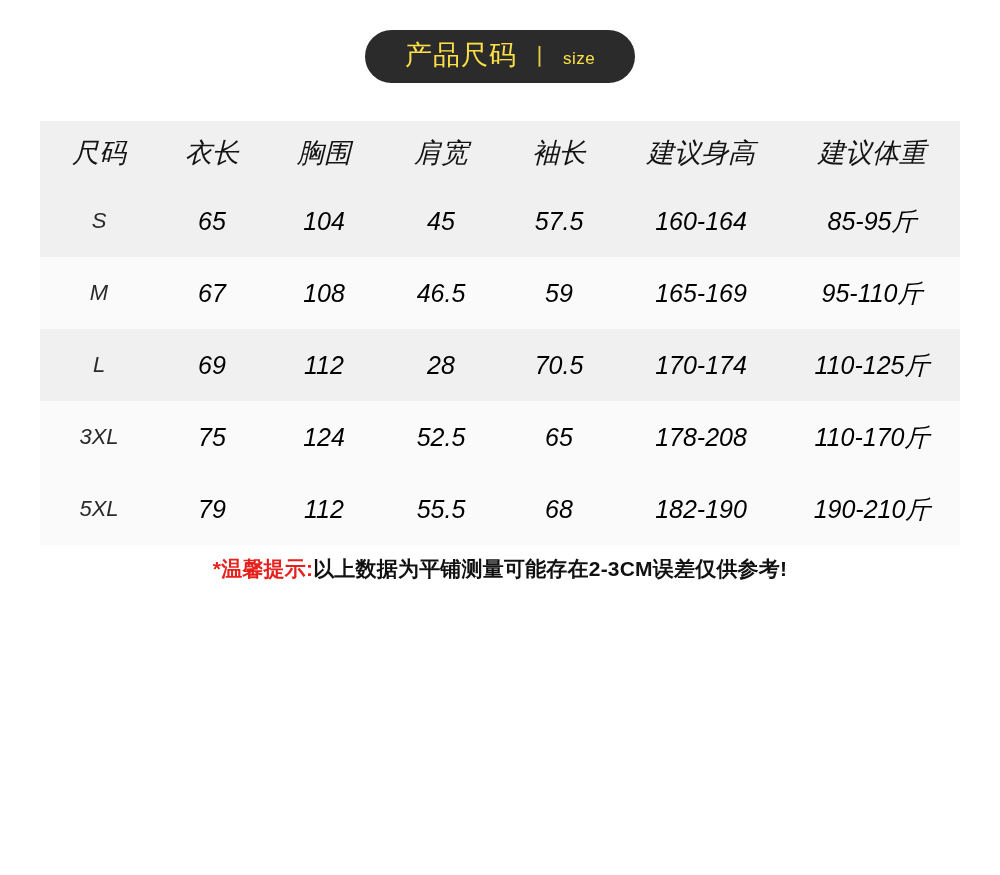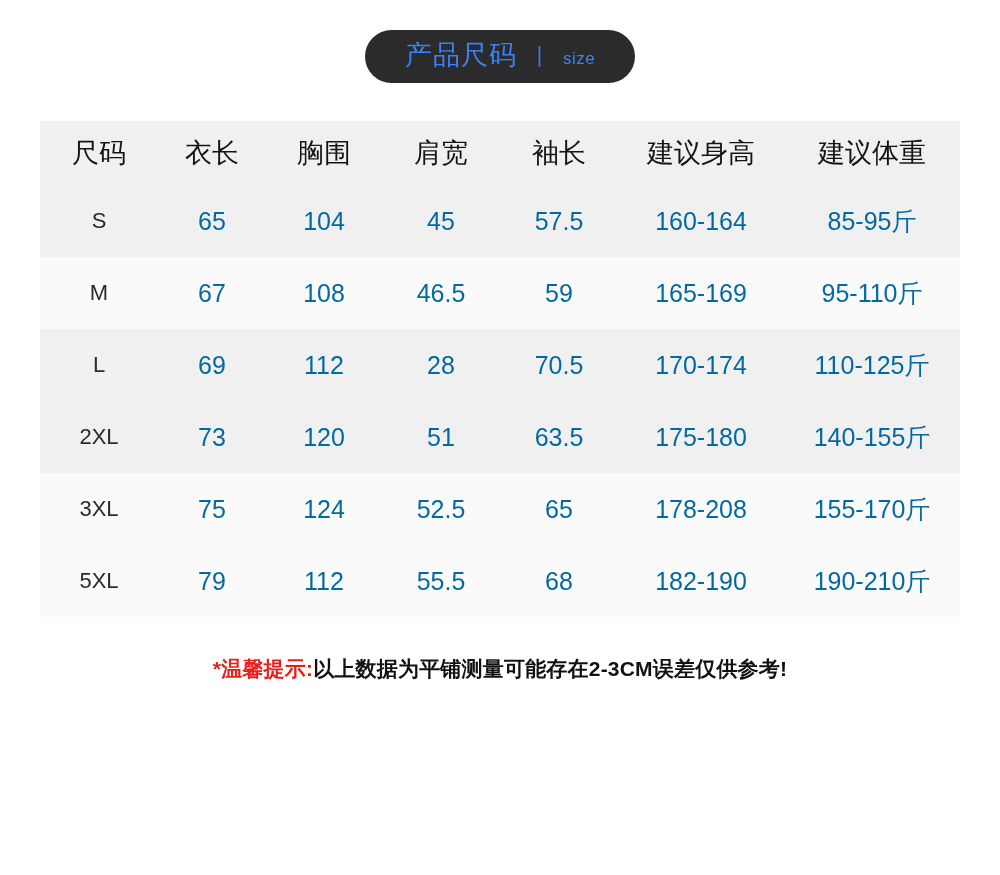--- a/index.html
+++ b/index.html
@@ -23,21 +23,21 @@
 
   
   .title-wrap {
     display: flex;
     justify-content: center;
     align-items: center;
     padding-top: 30px;
   }
   .title-pill {
     background: #2b2b2b;
-    color: #3b82f6;
+    color: #fde047;
     border-radius: 30px;
     padding: 12px 40px 14px 40px;
     display: flex;
     align-items: baseline;
     gap: 10px;
     line-height: 1;
   }
   .title-cn {
     font-size: 27px;
     letter-spacing: 1px;
@@ -50,20 +50,21 @@
   }
   .title-en {
     font-size: 17px;
     font-weight: 400;
     letter-spacing: 0.5px;
   }
 
   
   .table-wrap {
     margin: 38px 40px 0 40px;
+    font-style: italic;
   }
   table.size-table {
     width: 920px;
     border-collapse: collapse;
     table-layout: fixed;
   }
   table.size-table th,
   table.size-table td {
     text-align: center;
     vertical-align: middle;
@@ -77,39 +78,39 @@
     background: #f0f0f0;
   }
   tbody tr {
     height: 72px;
   }
   tbody tr.odd  { background: #f0f0f0; }
   tbody tr.even { background: #fafafa; }
 
   tbody td {
     font-size: 25px;
-    color: #0369a1;
+    color: #000000;
   }
   tbody td.size-col {
     font-size: 22px;
     color: #2a2a2a;
   }
 
   
   col.c0 { width: 118px; }
   col.c1 { width: 108px; }
   col.c2 { width: 116px; }
   col.c3 { width: 118px; }
   col.c4 { width: 118px; }
   col.c5 { width: 166px; }
   col.c6 { width: 176px; }
 
   
   .footnote {
-    margin-top: 38px;
+    margin-top: 10px;
     text-align: center;
     font-size: 21px;
     font-weight: 700;
     letter-spacing: 0.2px;
   }
   .footnote .star { color: #e8201c; }
   .footnote .warm { color: #e8201c; }
   .footnote .rest { color: #111111; }
 </style>
 </head>
@@ -168,37 +169,28 @@
         </tr>
         <tr class="odd">
           <td class="size-col">L</td>
           <td>69</td>
           <td>112</td>
           <td>28</td>
           <td>70.5</td>
           <td>170-174</td>
           <td>110-125斤</td>
         </tr>
-        <tr class="odd">
-          <td class="size-col">2XL</td>
-          <td>73</td>
-          <td>120</td>
-          <td>51</td>
-          <td>63.5</td>
-          <td>175-180</td>
-          <td>140-155斤</td>
-        </tr>
         <tr class="even">
           <td class="size-col">3XL</td>
           <td>75</td>
           <td>124</td>
           <td>52.5</td>
           <td>65</td>
           <td>178-208</td>
-          <td>155-170斤</td>
+          <td>110-170斤</td>
         </tr>
         <tr class="even">
           <td class="size-col">5XL</td>
           <td>79</td>
           <td>112</td>
           <td>55.5</td>
           <td>68</td>
           <td>182-190</td>
           <td>190-210斤</td>
         </tr>

